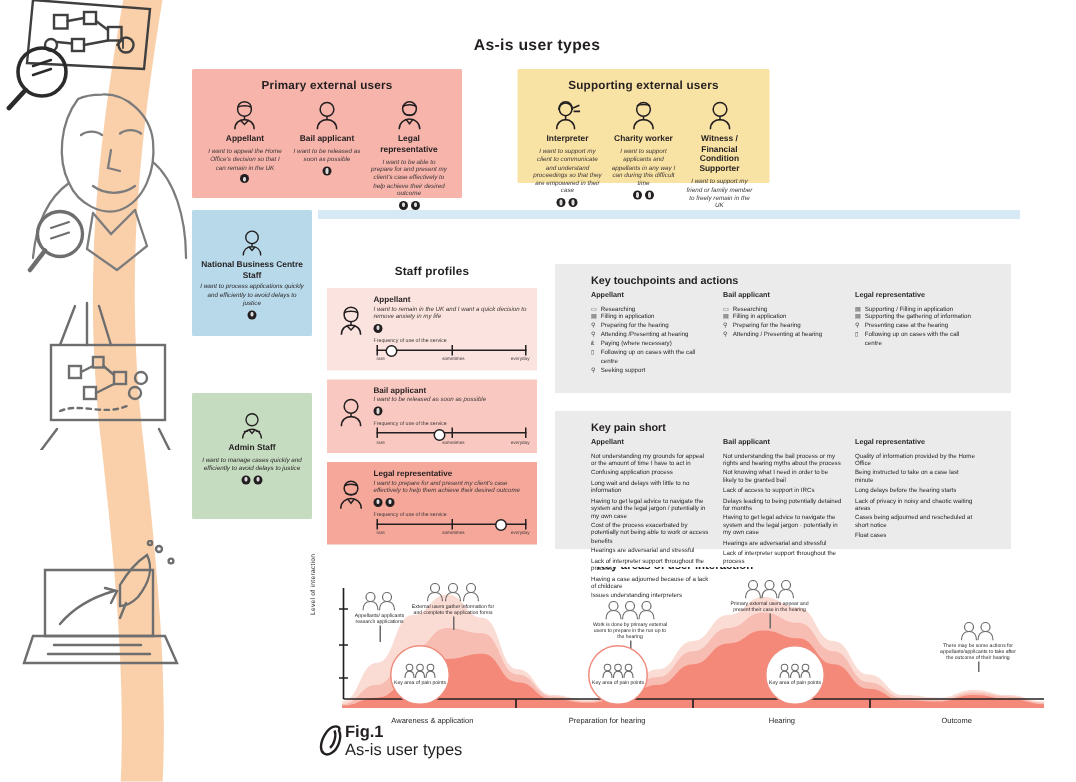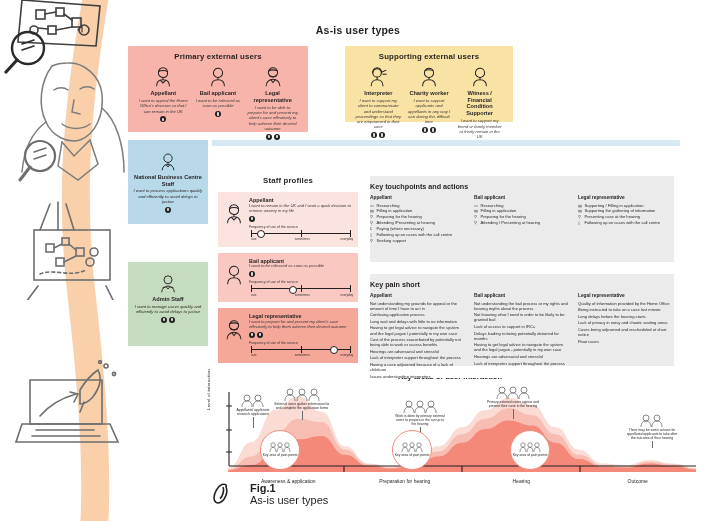--- a/index.html
+++ b/index.html
@@ -75,21 +75,21 @@
   .profile .dots{justify-content:flex-start;margin-top:2px;}
   .freq-lbl{font-size:3.5px;color:#3a3536;margin-top:3px;}
   .slider{position:relative;height:10px;margin-top:1px;}
   .slider .track{position:absolute;left:2px;right:2px;top:3px;height:1px;background:#231f20;}
   .slider .tick{position:absolute;top:0px;width:1px;height:7px;background:#231f20;}
   .slider .knob{position:absolute;top:.4px;width:6px;height:6px;border-radius:50%;
     border:1px solid #231f20;background:#fff;}
   .slider .lab{position:absolute;top:7.5px;font-size:3.1px;color:#3a3536;white-space:nowrap;}
 
   
-  .info-box{position:absolute;background:#ebebeb;padding:6px 0;box-sizing:border-box;}
+  .info-box{position:absolute;background:#ebebeb;padding:6px 24px;box-sizing:border-box;}
   #touchpoints-box{left:158px;top:30px;width:304px;height:86px;}
   #painpoints-box{left:158px;top:128px;width:304px;height:92px;}
   .box-title{font-size:7.2px;font-weight:bold;margin-bottom:4px;}
   .cols{display:flex;gap:8px;}
   .col{flex:1;}
   .col h4{margin:0 0 2.5px 0;font-size:4.8px;font-weight:bold;}
   .col ul{margin:0;padding:0;list-style:none;}
   .col li{font-size:4.1px;line-height:1.45;color:#2a2627;display:flex;gap:2px;align-items:flex-start;}
   .li-ico{flex:0 0 4.5px;opacity:.85;}
   .pain li{display:block;margin-bottom:1.5px;line-height:1.25;}
@@ -101,21 +101,21 @@
     font-size:4.4px;white-space:nowrap;letter-spacing:.2px;}
   .xcats{position:absolute;left:30px;right:4px;bottom:0px;display:flex;}
   .xcat{flex:1;text-align:center;font-size:5px;color:#231f20;}
   .annot{position:absolute;font-size:3.4px;line-height:1.22;text-align:center;color:#2a2627;width:56px;}
   .bubble{position:absolute;width:38px;height:38px;border-radius:50%;background:#fff;
     border:1px solid #f08d7e;display:flex;flex-direction:column;align-items:center;
     justify-content:center;text-align:center;}
   .bubble .bt{font-size:3.4px;line-height:1.2;margin-top:1px;}
 
   
-  .caption{position:absolute;left:212px;top:482px;display:flex;align-items:center;gap:20px;z-index:4;}
+  .caption{position:absolute;left:212px;top:482px;display:flex;align-items:center;gap:0;z-index:4;}
   .caption .txt1{font-size:11px;font-weight:bold;line-height:1.12;}
   .caption .txt2{font-size:11px;line-height:1.12;}
 </style>
 </head>
 <body>
 
 <div class="page">
 
   <svg class="ribbon" viewBox="0 0 60 540" preserveAspectRatio="none">
     <path d="M34,0 C12,120 6,210 18,310 C28,400 34,470 30,540 L58,540 C62,468 56,398 46,308 C34,208 40,118 60,0 Z" fill="#f9c89c" opacity="0.85"></path>

